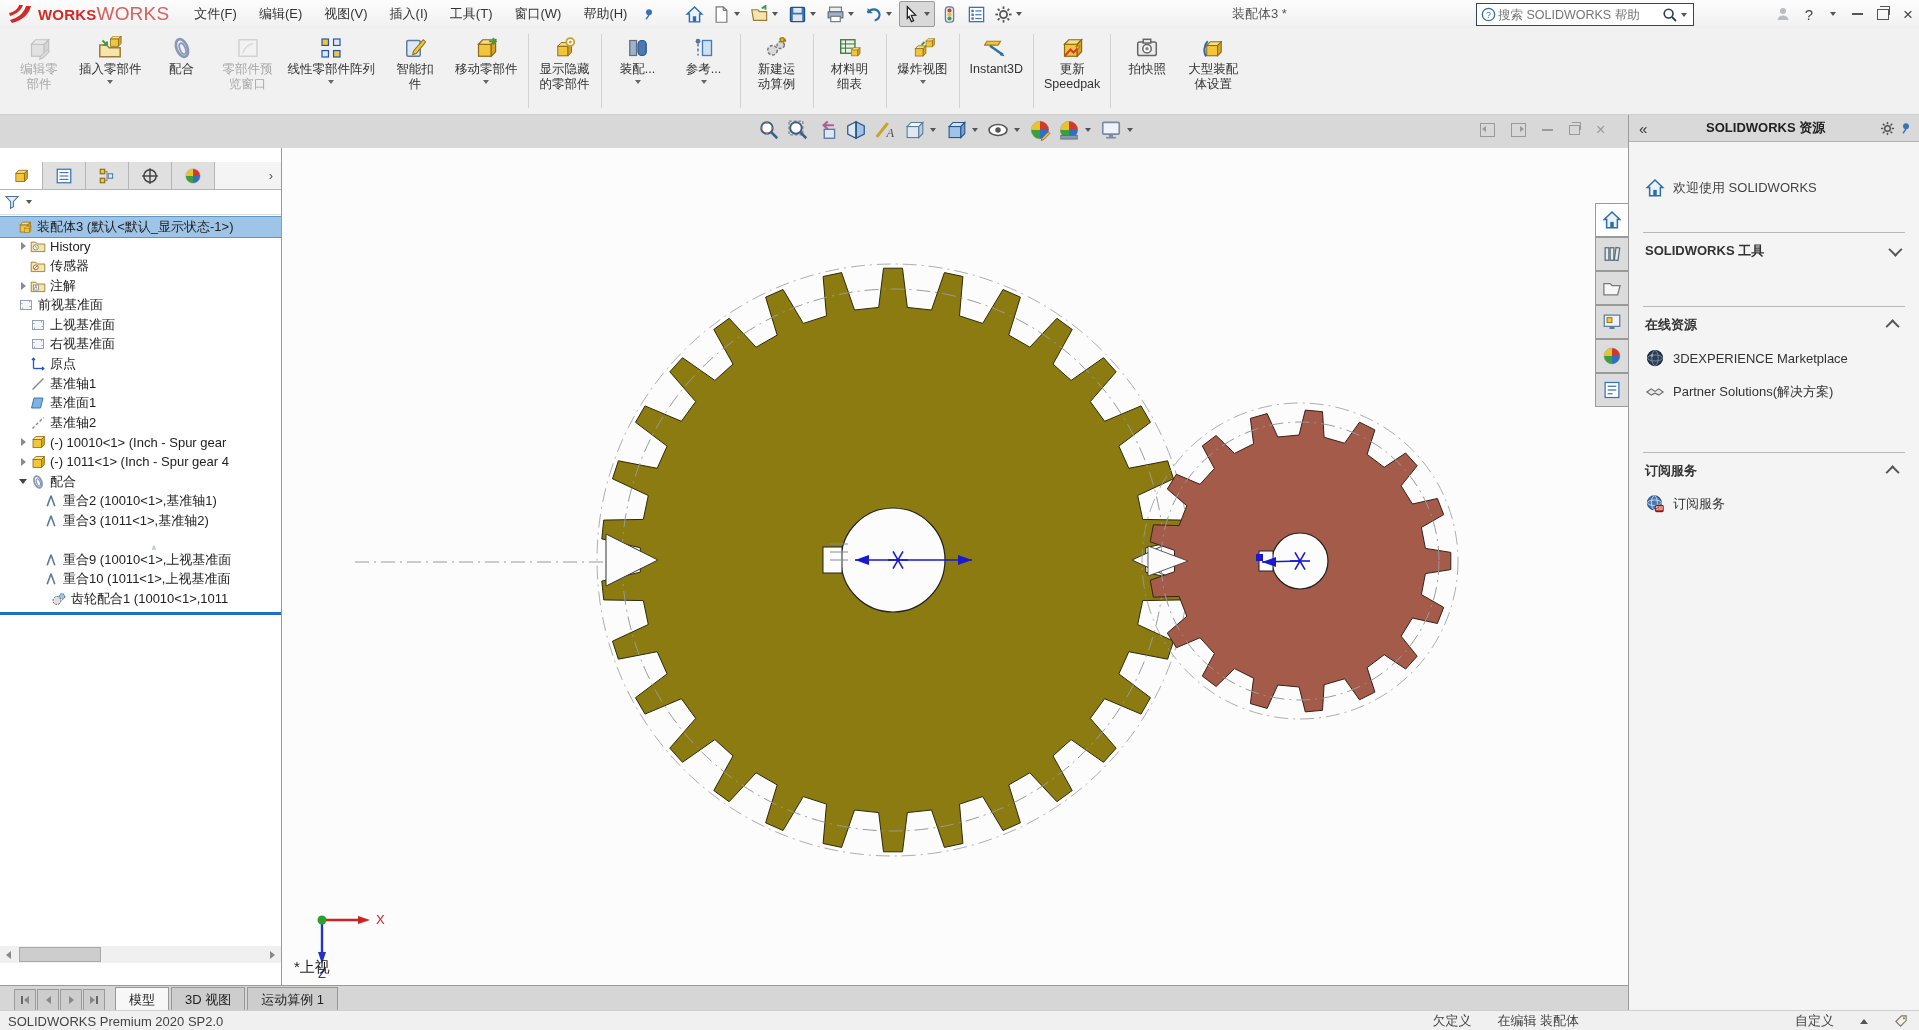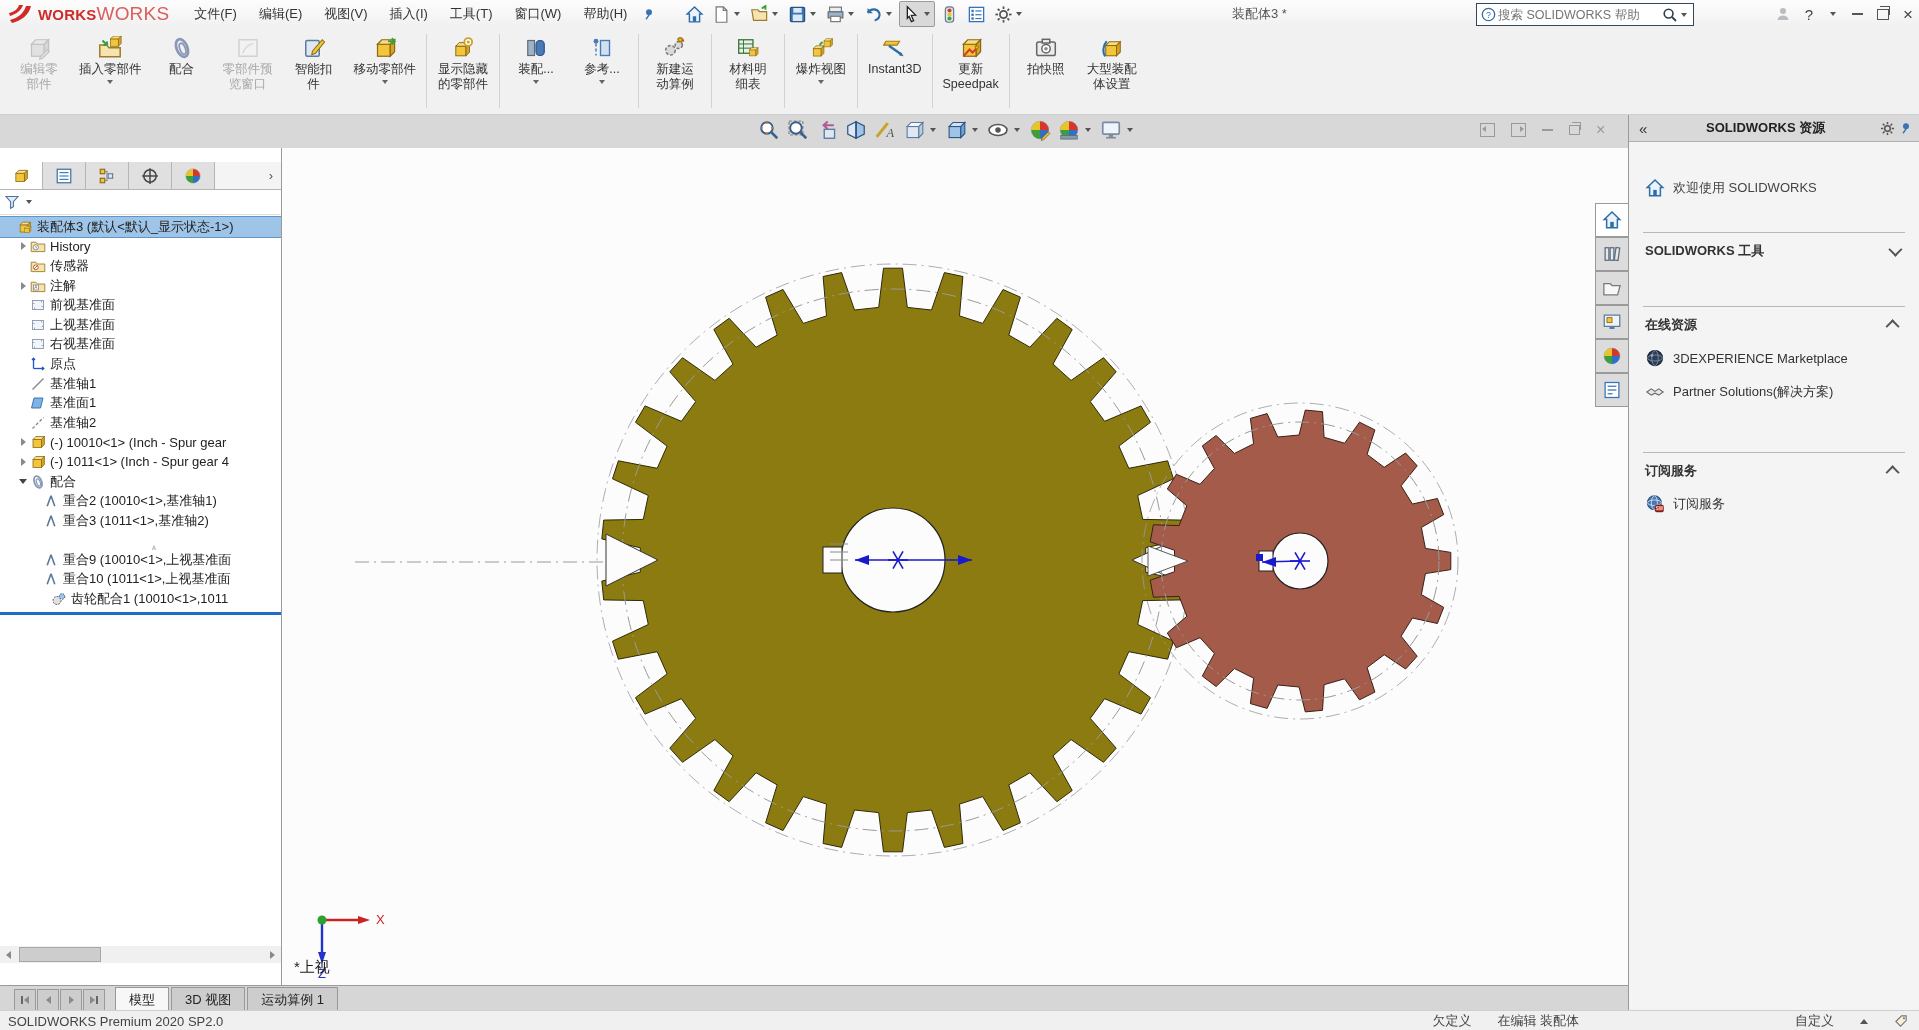--- a/index.html
+++ b/index.html
@@ -294,20 +294,34 @@
             <rect x="2" y="2.5" width="12" height="11" fill="#f4f4f4" stroke="#999"></rect>
             <path d="M4.5 11.5c1-3.5 3-5.5 7-6.5" stroke="#aaa" fill="none"></path>
           </svg>
         </span>
         <span>零部件预</span>
         <span>览窗口</span>
       </div>
       <div class="cbtn">
         <span class="cic">
           <svg width="24" height="24" viewBox="0 0 16 16" xmlns="http://www.w3.org/2000/svg">
+            <g stroke="#2255aa" stroke-width="0.8">
+              <rect x="2" y="2" width="4.3" height="4.3" fill="#f2c53b"></rect>
+              <rect x="9.7" y="2" width="4.3" height="4.3" fill="#dfe8f2"></rect>
+              <rect x="2" y="9.7" width="4.3" height="4.3" fill="#dfe8f2"></rect>
+              <rect x="9.7" y="9.7" width="4.3" height="4.3" fill="#f2c53b"></rect>
+            </g>
+          </svg>
+        </span>
+        <span>线性零部件阵列</span>
+        <div class="ddc"></div>
+      </div>
+      <div class="cbtn">
+        <span class="cic">
+          <svg width="24" height="24" viewBox="0 0 16 16" xmlns="http://www.w3.org/2000/svg">
             <rect x="2.5" y="3" width="9" height="10.5" rx="1" fill="#dfe8f2" stroke="#5a7ca0"></rect>
             <path d="M7 10 L13.5 2.5 l1.5 1.5 L9 11.5 l-2.5 1Z" fill="#f2c53b" stroke="#8a6a15" stroke-width="0.7"></path>
           </svg>
         </span>
         <span>智能扣</span>
         <span>件</span>
       </div>
       <div class="cbtn">
         <span class="cic">
           <svg width="24" height="24" viewBox="0 0 16 16" xmlns="http://www.w3.org/2000/svg">
@@ -716,21 +730,21 @@
           </span>
           <span class="tic">
             <svg width="16" height="16" viewBox="0 0 16 16" xmlns="http://www.w3.org/2000/svg">
               <path d="M1.2 4.2h4.6l1.6 1.8h7.4v7.6H1.2z" fill="#f7e3ad" stroke="#9a7d2f" stroke-width="0.9"></path>
               <rect x="3.4" y="7" width="5" height="5" fill="#fff" stroke="#777" stroke-width="0.7"></rect>
               <text x="5.9" y="11.2" font-size="4.6" text-anchor="middle" fill="#2d6da8" font-family="Liberation Sans,sans-serif">A</text>
             </svg>
           </span>
           <span>注解</span>
         </div>
-        <div class="trow" style="padding-left: 17px;">
+        <div class="trow" style="padding-left: 5px;">
           <span class="exp"></span>
           <span class="tic">
             <svg width="16" height="16" viewBox="0 0 16 16" xmlns="http://www.w3.org/2000/svg">
               <rect x="2.5" y="3.5" width="11" height="9" fill="#f2f6fa" stroke="#8a98a8" stroke-width="0.9"></rect>
               <path d="M2.5 6.5h2M11.5 3.5v2M13.5 9.5h-2M4.5 12.5v-2" stroke="#8a98a8" stroke-width="0.8"></path>
             </svg>
           </span>
           <span>前视基准面</span>
         </div>
         <div class="trow" style="padding-left: 17px;">

